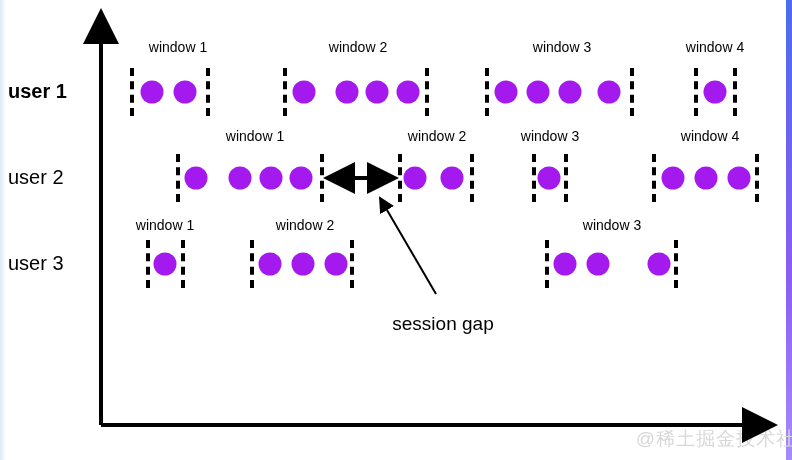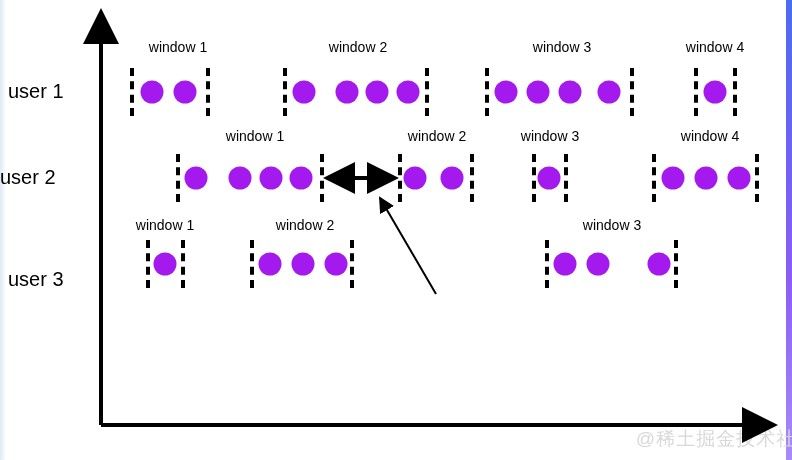--- a/index.html
+++ b/index.html
@@ -84,23 +84,23 @@
   }
 </style>
 </head>
 <body>
 
 <div id="canvas">
 
   <div class="edge-left"></div>
   <div class="edge-right"></div>
 
-  <div class="row-label" style="left:8px; top:80px;">user 1</div>
-  <div class="row-label" style="left:0; top:166px;">user 2</div>
-  <div class="row-label" style="left:8px; top:252px;margin-top:16px;">user 3</div>
+  <div class="row-label" style="left:8px; top:80px;font-weight:bold;">user 1</div>
+  <div class="row-label" style="left:8px; top:166px;">user 2</div>
+  <div class="row-label" style="left:8px; top:252px;">user 3</div>
 
   <div class="win-label" style="left:178px; top:39px;">window 1</div>
   <div class="win-label" style="left:358px; top:39px;">window 2</div>
   <div class="win-label" style="left:562px; top:39px;">window 3</div>
   <div class="win-label" style="left:715px; top:39px;">window 4</div>
 
   <div class="win-bracket" style="left:132px; top:68px; height:48px;"></div>
   <div class="win-bracket" style="left:208px; top:68px; height:48px;"></div>
   <div class="win-bracket" style="left:285px; top:68px; height:48px;"></div>
   <div class="win-bracket" style="left:427px; top:68px; height:48px;"></div>
@@ -158,20 +158,21 @@
   <div class="win-bracket" style="left:676px; top:240px; height:48px;"></div>
 
   <div class="event-dot" style="left:165px; top:264px;"></div>
   <div class="event-dot" style="left:270px; top:264px;"></div>
   <div class="event-dot" style="left:303px; top:264px;"></div>
   <div class="event-dot" style="left:336px; top:264px;"></div>
   <div class="event-dot" style="left:565px; top:264px;"></div>
   <div class="event-dot" style="left:598px; top:264px;"></div>
   <div class="event-dot" style="left:659px; top:264px;"></div>
 
+  <div class="annot-text" style="left:443px; top:313px;">session gap</div>
 
   <div class="axis-label" style="left:700px; top:432px; font-weight:600;">time</div>
 
   <div class="watermark" style="left:678px; top:426px;margin-left:48px;">@稀土掘金技术社区</div>
 
   <svg class="overlay" viewBox="0 0 792 460">
     <defs>
       <marker id="ah" markerWidth="9" markerHeight="9" refX="7" refY="4.5" orient="auto">
         <path d="M0,0 L9,4.5 L0,9 z" fill="#000000"></path>
       </marker>

